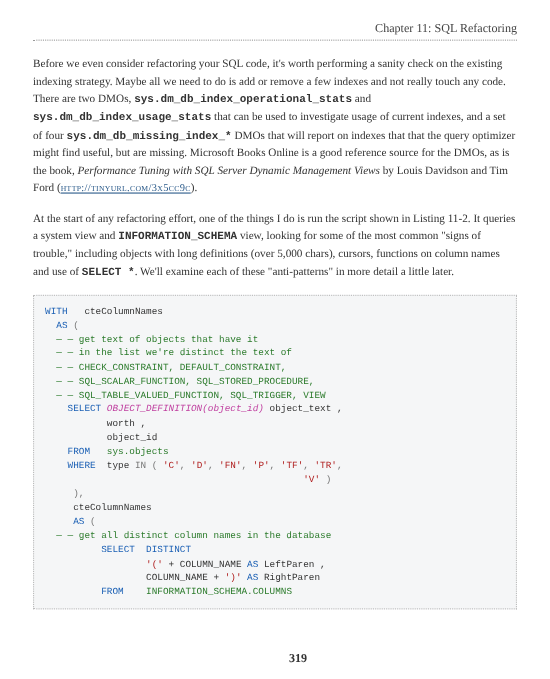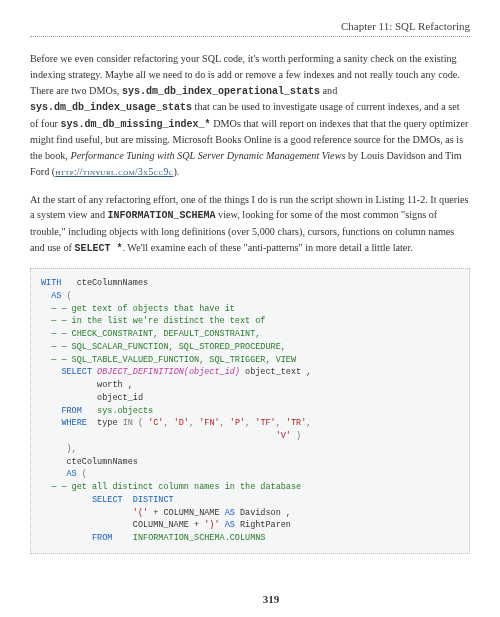--- a/index.html
+++ b/index.html
@@ -94,19 +94,19 @@
 <span>           worth ,</span>
 <span>           object_id</span>
 <span class="kw-blue">    FROM</span><span class="kw-green">   sys.objects</span>
 <span class="kw-blue">    WHERE</span><span>  type </span><span class="kw-gray">IN</span><span class="kw-gray"> ( </span><span class="kw-red">'C'</span><span class="kw-gray">, </span><span class="kw-red">'D'</span><span class="kw-gray">, </span><span class="kw-red">'FN'</span><span class="kw-gray">, </span><span class="kw-red">'P'</span><span class="kw-gray">, </span><span class="kw-red">'TF'</span><span class="kw-gray">, </span><span class="kw-red">'TR'</span><span class="kw-gray">,</span>
 <span>                                              </span><span class="kw-red">'V'</span><span class="kw-gray"> )</span>
 <span class="kw-gray">     ),</span>
 <span>     cteColumnNames</span>
 <span class="kw-blue">     AS</span><span class="kw-gray"> (</span>
 <span class="kw-green">  — — get all distinct column names in the database</span>
 <span class="kw-blue">          SELECT</span><span class="kw-blue">  DISTINCT</span>
-<span>                  </span><span class="kw-red">'('</span><span> + COLUMN_NAME </span><span class="kw-blue">AS</span><span> Davidson ,</span>
+<span>                  </span><span class="kw-red">'('</span><span> + COLUMN_NAME </span><span class="kw-blue">AS</span><span> LeftParen ,</span>
 <span>                  COLUMN_NAME + </span><span class="kw-red">')'</span><span class="kw-blue"> AS</span><span> RightParen</span>
 <span class="kw-blue">          FROM</span><span class="kw-green">    INFORMATION_SCHEMA.COLUMNS</span></div>
 
 <div class="page-num">
   <span>319</span>
 </div>
 
 </body></html>

